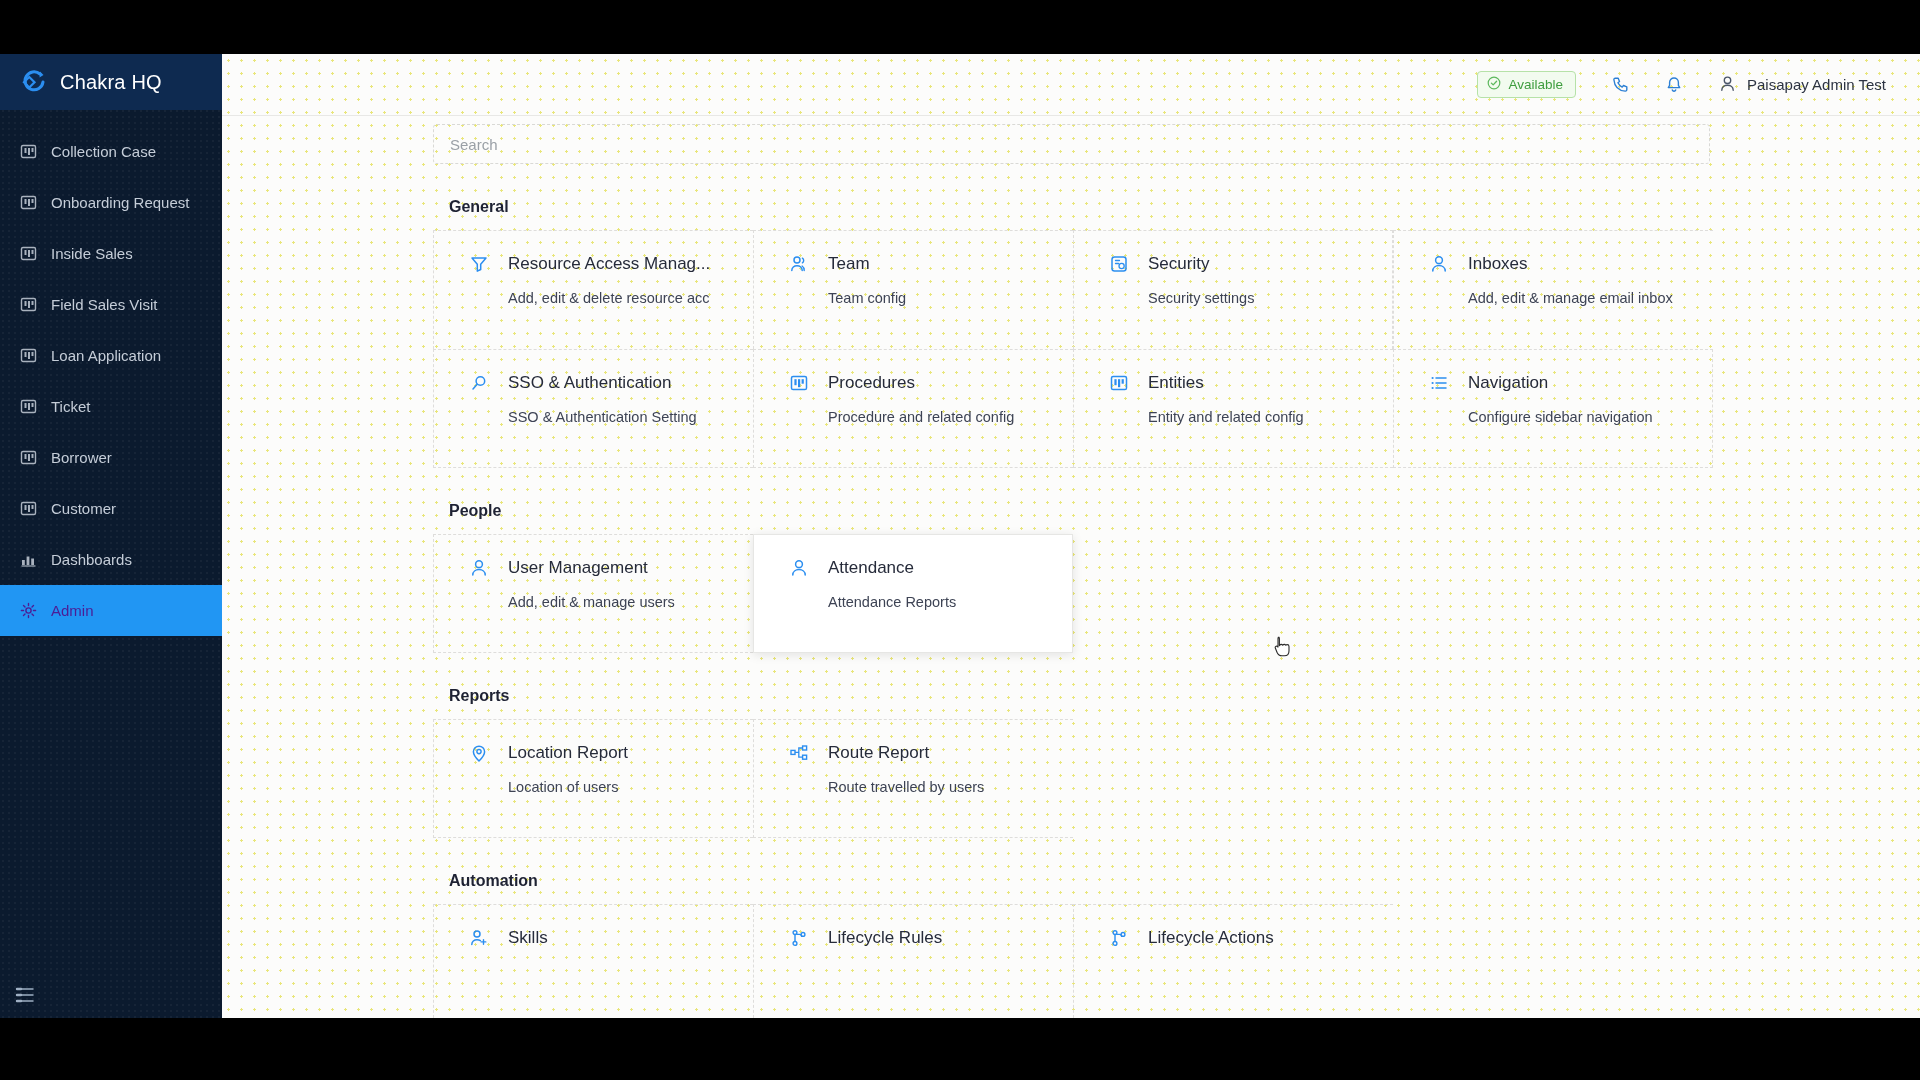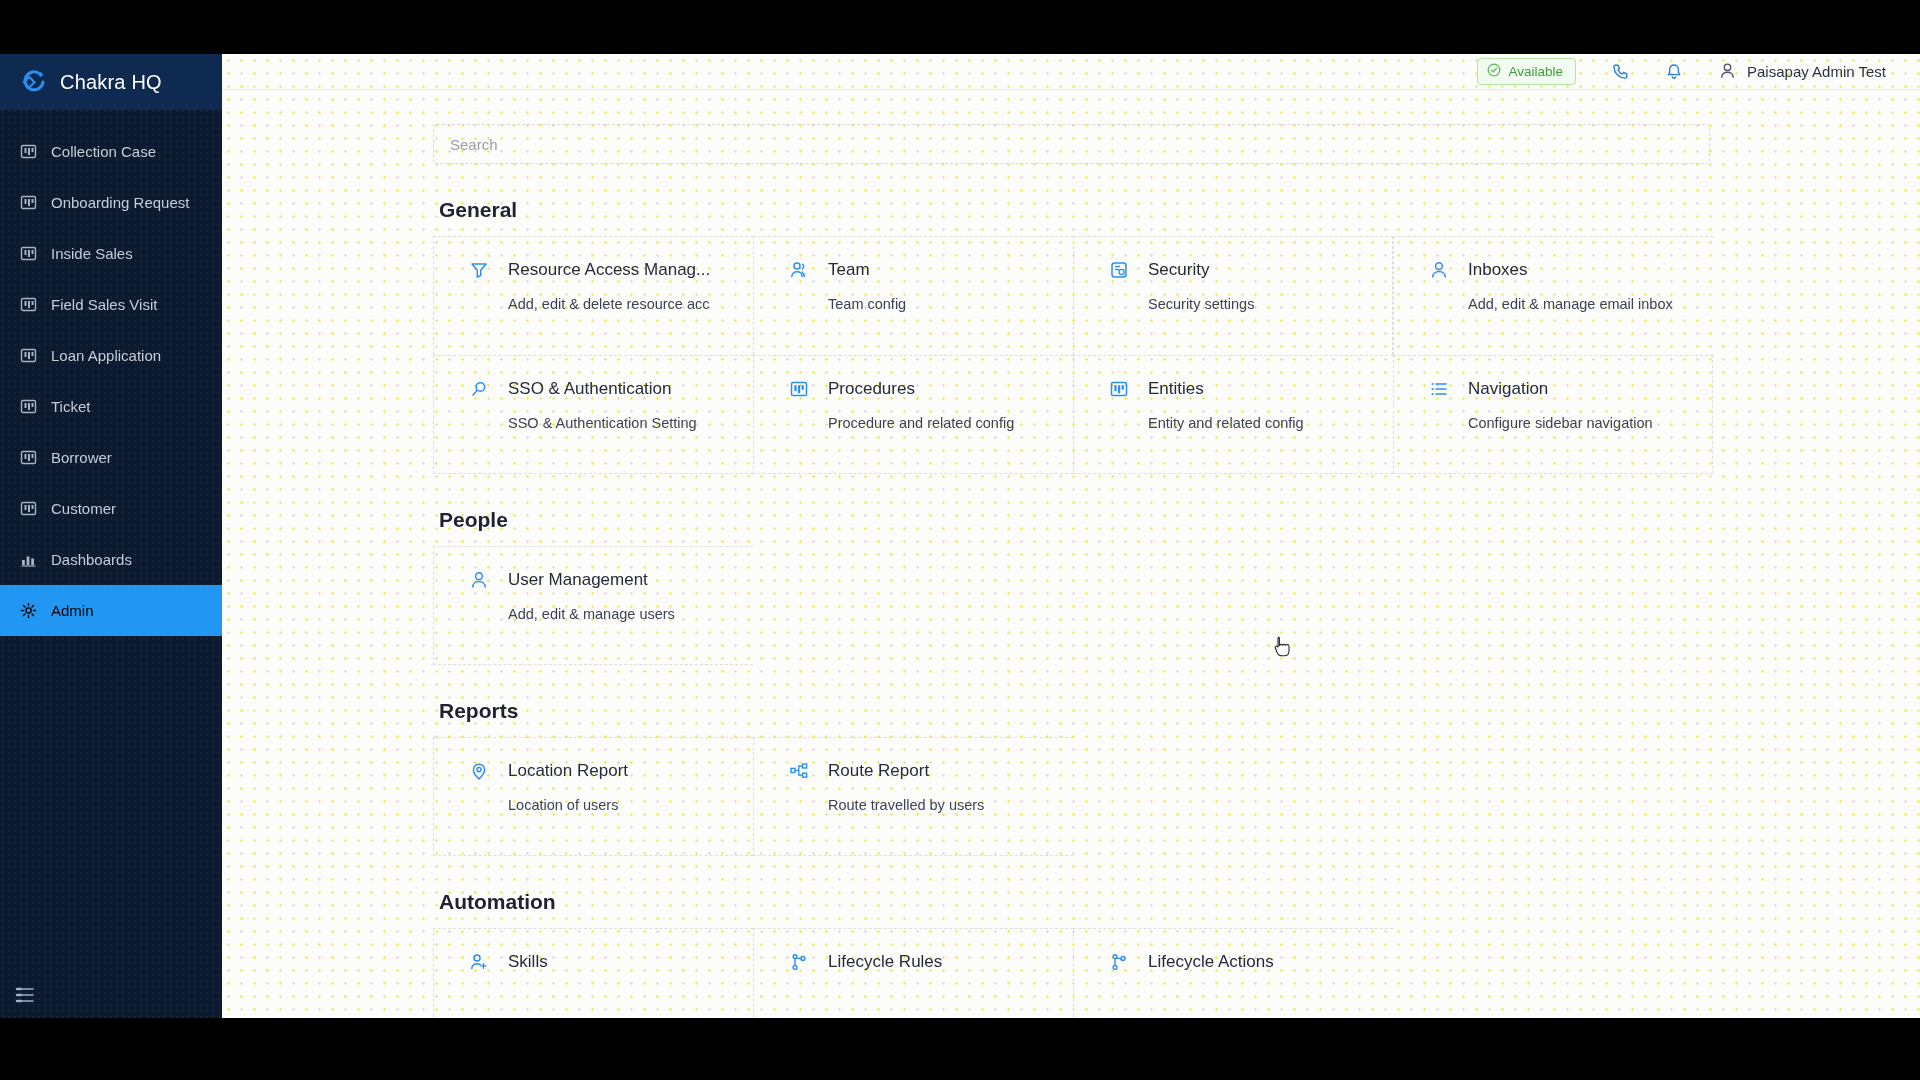--- a/index.html
+++ b/index.html
@@ -49,21 +49,21 @@
     display: flex; align-items: center;
     gap: 14px;
     padding: 0 20px;
     color: #c5cdd8;
     font-size: 15px;
     cursor: pointer;
   }
   .nav-item .nav-ico { width: 17px; height: 17px; flex: 0 0 17px; opacity: .85; }
   .nav-item.active {
     background: #2196f3;
-    color: #000000;
+    color: #4c1d95;
     text-align: center;
   }
   .nav-item.active .nav-ico { opacity: 1; }
   .collapse-btn {
     position: absolute;
     left: 14px; bottom: 12px;
     width: 22px; height: 22px;
     color: #9fb0c4;
     cursor: pointer;
   }
@@ -71,21 +71,21 @@
   #main {
     flex: 1 1 auto;
     height: 100%;
     position: relative;
     background: #fcfcfb;
     background-image: radial-gradient(#e9e67a 1.1px, transparent 1.1px);
     background-size: 13px 13px;
     overflow: hidden;
   }
   #topbar {
-    height: 36px;
+    height: 62px;
     border-bottom: 1px solid #e8e8e6;
     display: flex; align-items: center;
     justify-content: flex-end;
     gap: 34px;
     padding-right: 34px;
     background: #fcfcfb;
     background-image: radial-gradient(#e9e67a 1.1px, transparent 1.1px);
     background-size: 13px 13px;
   }
   .status-badge {
@@ -125,24 +125,24 @@
     background: transparent;
     font-size: 15px;
     color: #8a8f98;
     padding: 0 16px;
     outline: none;
     font-family: "Liberation Sans", sans-serif;
   }
   .search-box::placeholder { color: #9aa0a6; }
 
   .section-title {
-    font-size: 21px;
+    font-size: 16px;
     color: #1e2233;
     font-weight: bold;
-    margin: 34px 0 14px 6px;
+    margin: 34px 0 14px 16px;
   }
   .card-grid {
     display: flex;
     flex-wrap: wrap;
   }
   .card {
     width: 320px;
     height: 119px;
     border: 1px dashed #dedddb;
     border-right: none;
@@ -475,20 +475,32 @@
               <span class="card-ico">
                 <svg viewBox="0 0 22 22" fill="none">
                     <circle cx="11" cy="7.2" r="3.4" stroke="currentColor" stroke-width="1.5"></circle>
                     <path d="M4.8 18c0-3.4 2.8-5.4 6.2-5.4s6.2 2 6.2 5.4" stroke="currentColor" stroke-width="1.5" stroke-linecap="round"></path>
                   </svg>
               </span>
               <span class="card-title">User Management</span>
             </div>
             <div class="card-sub">Add, edit &amp; manage users</div>
           </div>
+          <div class="card hovered">
+            <div class="card-head">
+              <span class="card-ico">
+                <svg viewBox="0 0 22 22" fill="none">
+                    <circle cx="11" cy="7.2" r="3.4" stroke="currentColor" stroke-width="1.5"></circle>
+                    <path d="M4.8 18c0-3.4 2.8-5.4 6.2-5.4s6.2 2 6.2 5.4" stroke="currentColor" stroke-width="1.5" stroke-linecap="round"></path>
+                  </svg>
+              </span>
+              <span class="card-title">Attendance</span>
+            </div>
+            <div class="card-sub">Attendance Reports</div>
+          </div>
         </div>
 
         
         <h2 class="section-title">Reports</h2>
         <div class="card-grid">
           <div class="card">
             <div class="card-head">
               <span class="card-ico">
                 <svg viewBox="0 0 22 22" fill="none">
                     <path d="M11 19s5.6-5.4 5.6-9.2A5.6 5.6 0 1 0 5.4 9.8C5.4 13.6 11 19 11 19z" stroke="currentColor" stroke-width="1.5" stroke-linejoin="round"></path>

